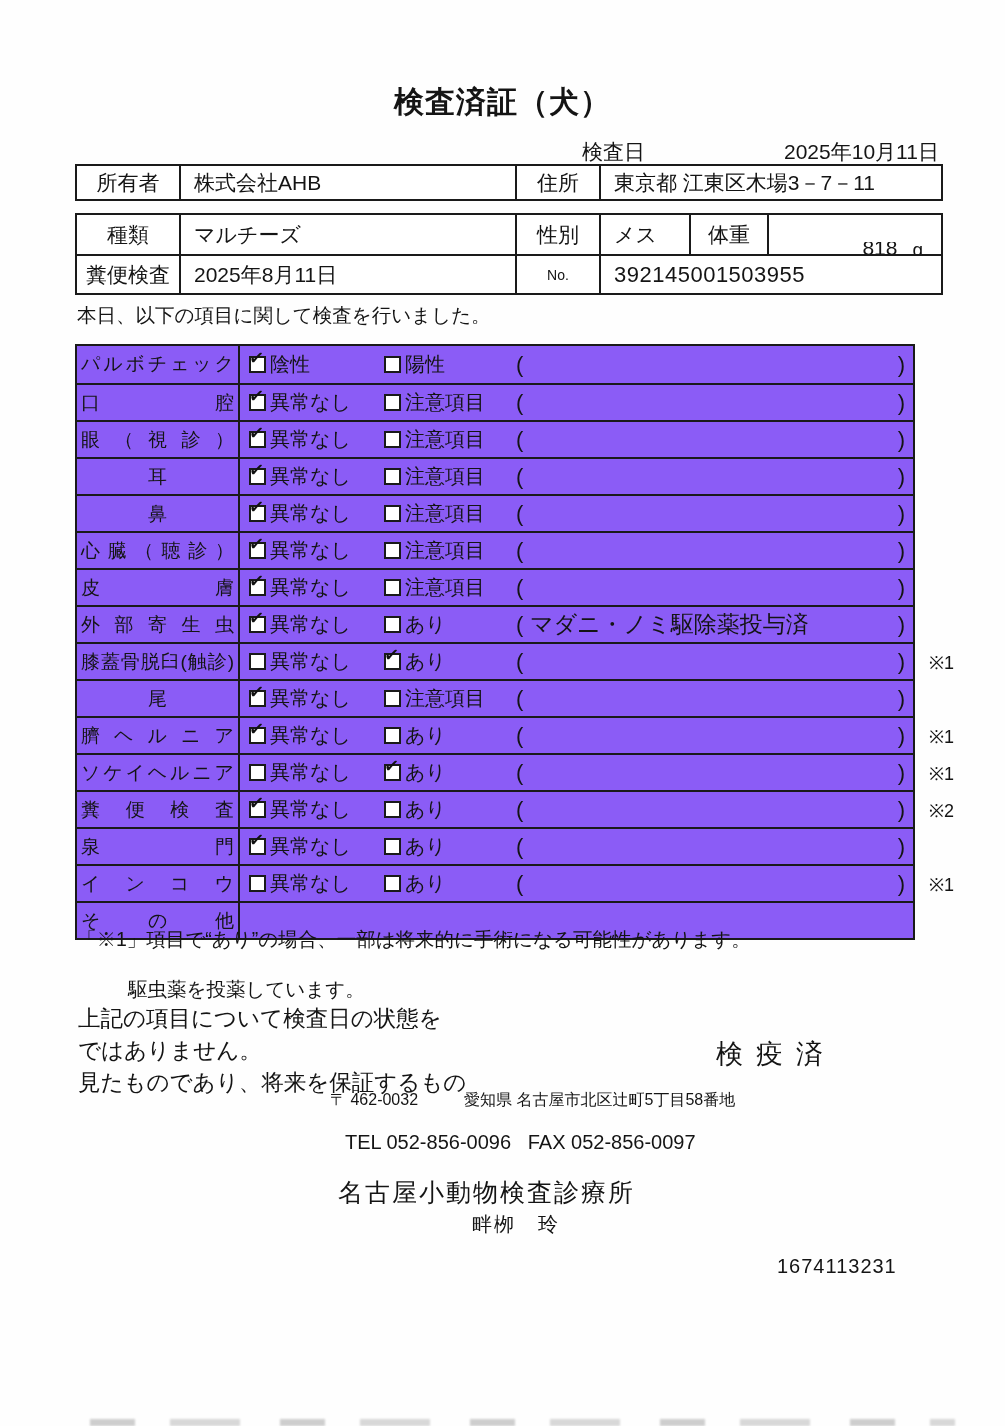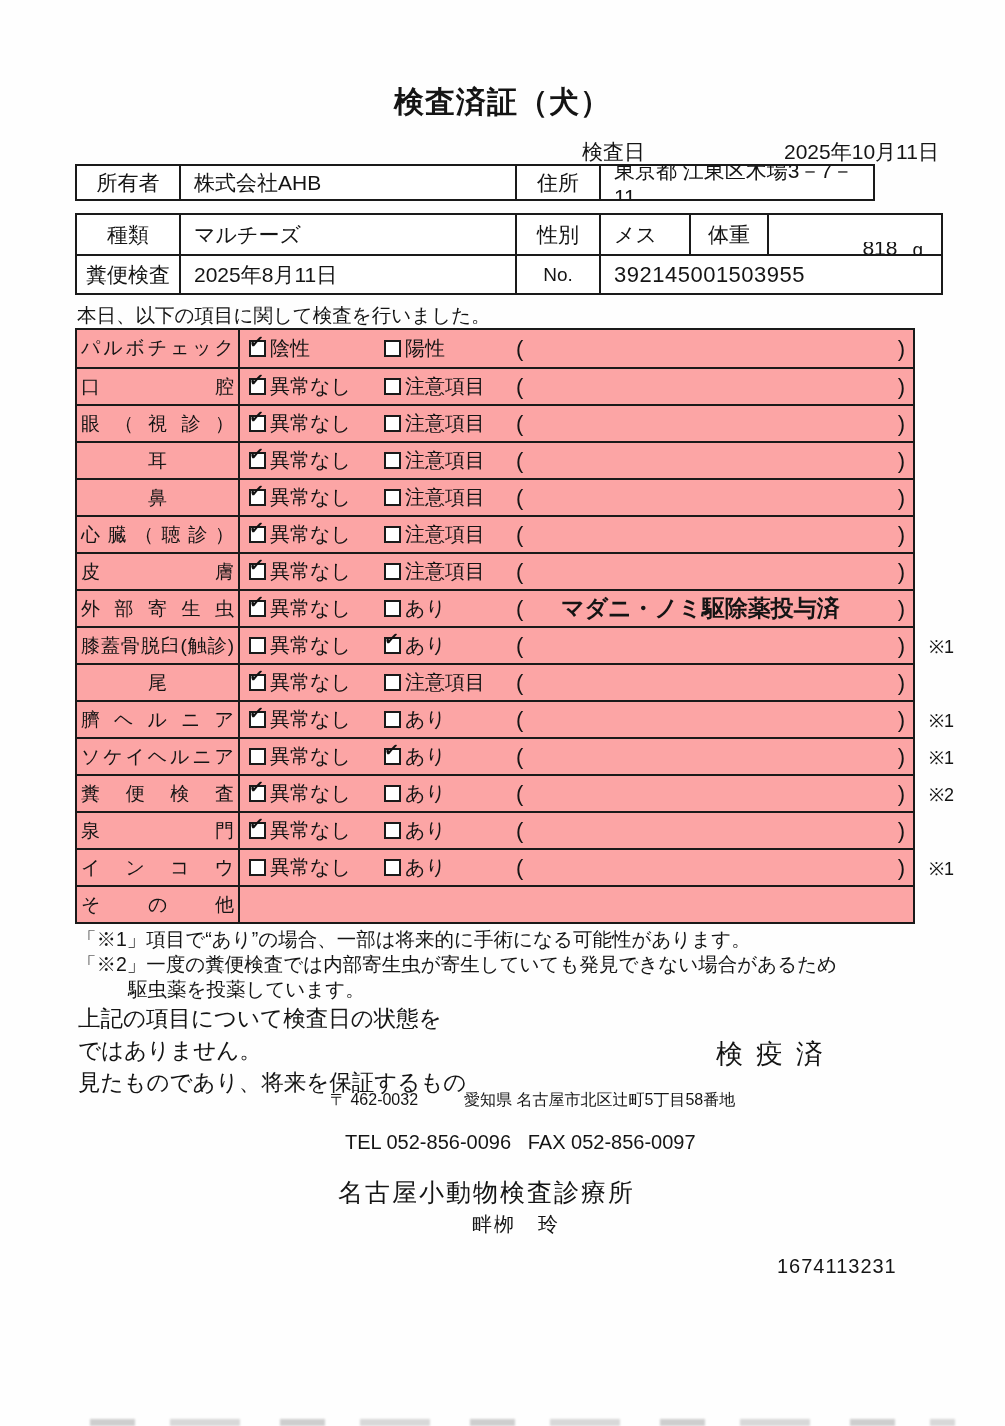--- a/index.html
+++ b/index.html
@@ -7,58 +7,58 @@
     position:relative;width:1005px;height:1426px;background:#fefefe;
     font-family:"Liberation Sans",sans-serif;color:#141414;overflow:hidden;
   }
   
   .title{position:absolute;top:82px;left:0;width:100%;text-align:center;
     font-size:30px;font-weight:600;letter-spacing:1px;}
   .exam-date-label{position:absolute;top:138px;left:582px;font-size:21px;}
   .exam-date-value{position:absolute;top:138px;left:784px;font-size:21px;}
   
   .t1,.t2{position:absolute;left:75px;border:2px solid #1a1a1a;box-sizing:border-box;background:#fff;}
-  .t1{top:164px;width:800px;height:37px;display:flex;}
+  .t1{top:164px;width:868px;height:37px;display:flex;}
   .t2{top:213px;width:868px;height:82px;}
   .t2 .trow{display:flex;height:39px;box-sizing:border-box;}
   .t2 .trow + .trow{border-top:2px solid #1a1a1a;}
   .c{display:flex;align-items:center;box-sizing:border-box;font-size:21px;overflow:hidden;}
   .c.lab{justify-content:center;}
   .c.val{padding-left:13px;}
   .c.br{border-right:2px solid #1a1a1a;}
   .w104{width:104px;flex:none;} .w336{width:336px;flex:none;}
   .w84{width:84px;flex:none;} .w90{width:90px;flex:none;} .w78{width:78px;flex:none;font-family:Liberation Serif, serif;}
   .grow{flex:1;}
   .weight-cell{justify-content:flex-end;padding-right:18px;gap:15px;margin-top:27px;}
   .weight-unit{font-size:19px;position:relative;top:2px;}
-  .no-label{font-size:19px;}
+  .no-label{font-size:14px;}
   .no-value{font-size:22px;letter-spacing:0.5px;}
   
   .intro{position:absolute;top:302px;left:77px;font-size:19.5px;}
   
-  .insp-table{position:absolute;top:328px;left:75px;width:840px;
-    border:2px solid #1a1a1a;box-sizing:border-box;background:#fca5a5;}
+  .insp-table{position:absolute;top:344px;left:75px;width:840px;
+    border:2px solid #1a1a1a;box-sizing:border-box;background:#8b5cf6;}
   .irow{position:relative;display:flex;height:37px;box-sizing:border-box;}
   .irow + .irow{border-top:2px solid #1a1a1a;}
   .ilabel{width:163px;flex:none;border-right:2px solid #1a1a1a;box-sizing:border-box;
     font-size:19px;line-height:33px;padding:1px 4px 0 4px;overflow:hidden;
     text-align:justify;text-align-last:justify;white-space:nowrap;}
   .ilabel.center{text-align:center;text-align-last:center;}
   .ival{flex:1;position:relative;}
   .opt{position:absolute;top:0;height:100%;display:flex;align-items:center;font-size:20px;}
   .opt1{left:9px;} .opt2{left:144px;}
   .olabel{white-space:nowrap;}
   .cb{width:13px;height:13px;border:2px solid #1a1a1a;display:inline-block;
     position:relative;margin-right:4px;flex:none;background:#fff;}
   .tick{position:absolute;left:-2px;top:-9px;font-size:18px;font-weight:bold;
     line-height:1;transform:rotate(6deg);color:#111;}
   .popen,.pclose{position:absolute;top:0;height:100%;display:flex;align-items:center;font-size:22px;}
   .popen{left:276px;} .pclose{right:8px;}
   .note{position:absolute;left:290px;top:0;height:100%;display:flex;align-items:center;
-    font-size:23px;font-weight:700;white-space:nowrap;margin-left:31px;}
+    font-size:23px;font-weight:400;white-space:nowrap;}
   .mark{position:absolute;left:852px;top:0;height:100%;display:flex;align-items:center;
     font-size:18px;white-space:nowrap;}
   
   .note1{position:absolute;top:926px;left:77px;font-size:19.5px;}
   .note2{position:absolute;top:951px;left:77px;font-size:19.5px;}
   .note3{position:absolute;top:976px;left:128px;font-size:19.5px;}
   .disclaimer{position:absolute;top:1003px;left:78px;font-size:22.5px;line-height:32px;font-weight:500;}
   .stamp{position:absolute;top:1036px;left:716px;font-size:27px;letter-spacing:13px;font-weight:500;}
   .postal{position:absolute;top:1090px;left:330px;font-size:16px;}
   .postal .addr{margin-left:46px;}
@@ -369,21 +369,20 @@
         </div>
         <span class="mark">※1</span>
       </div>
       <div class="irow">
         <div class="ilabel">その他</div>
         <div class="ival"></div>
       </div>
     </div>
 
   <div class="note1">「※1」項目で“あり”の場合、一部は将来的に手術になる可能性があります。</div>
-  <div class="note2">「※2」一度の糞便検査では内部寄生虫が寄生していても発見できない場合があるため</div>
   <div class="note3">駆虫薬を投薬しています。</div>
 
   <div class="disclaimer">
     <div>上記の項目について検査日の状態を</div>
     <div>ではありません。</div>
     <div>見たものであり、将来を保証するもの</div>
   </div>
 
   <div class="stamp">検疫済</div>
 

